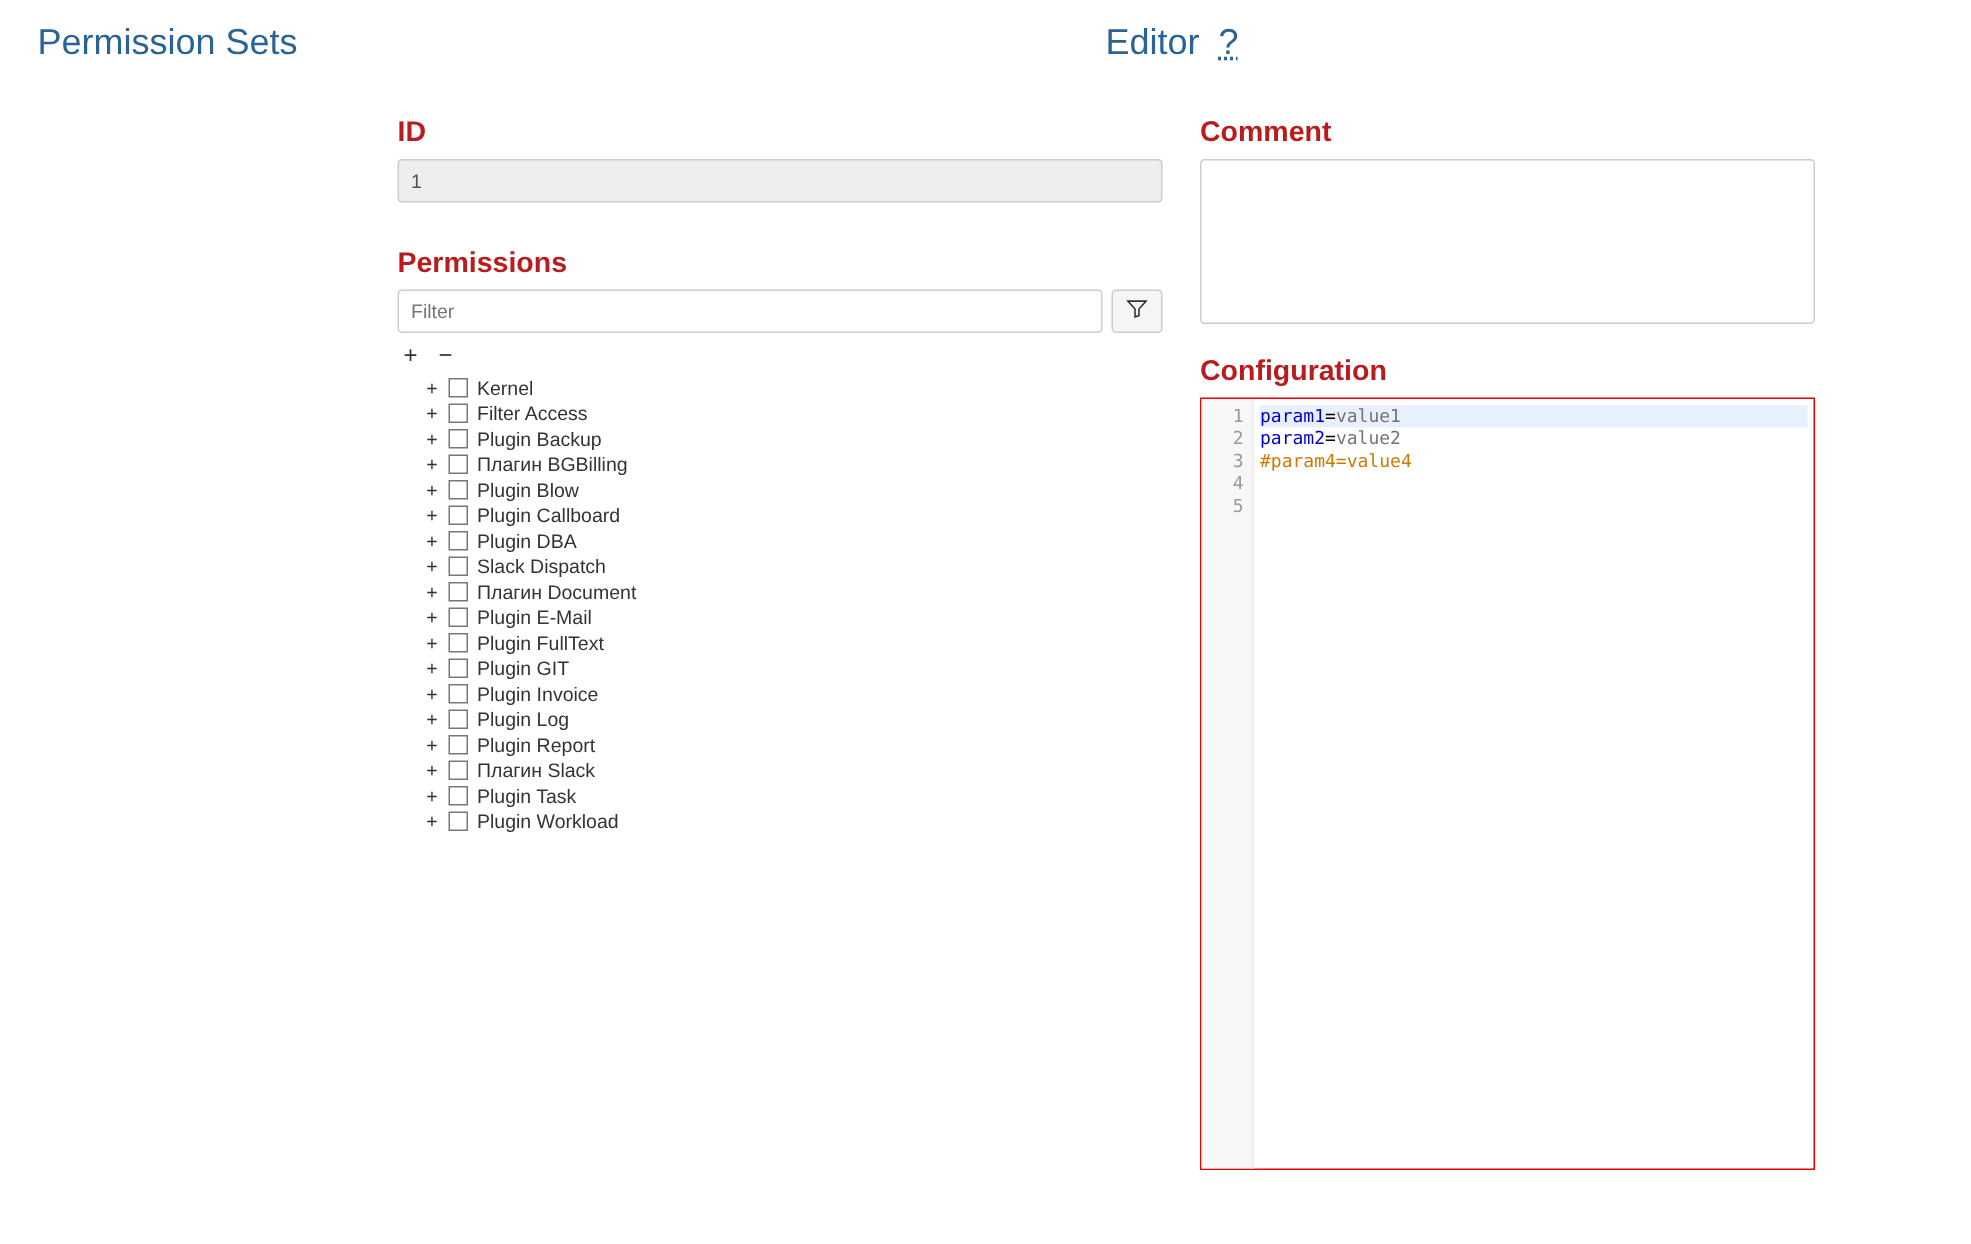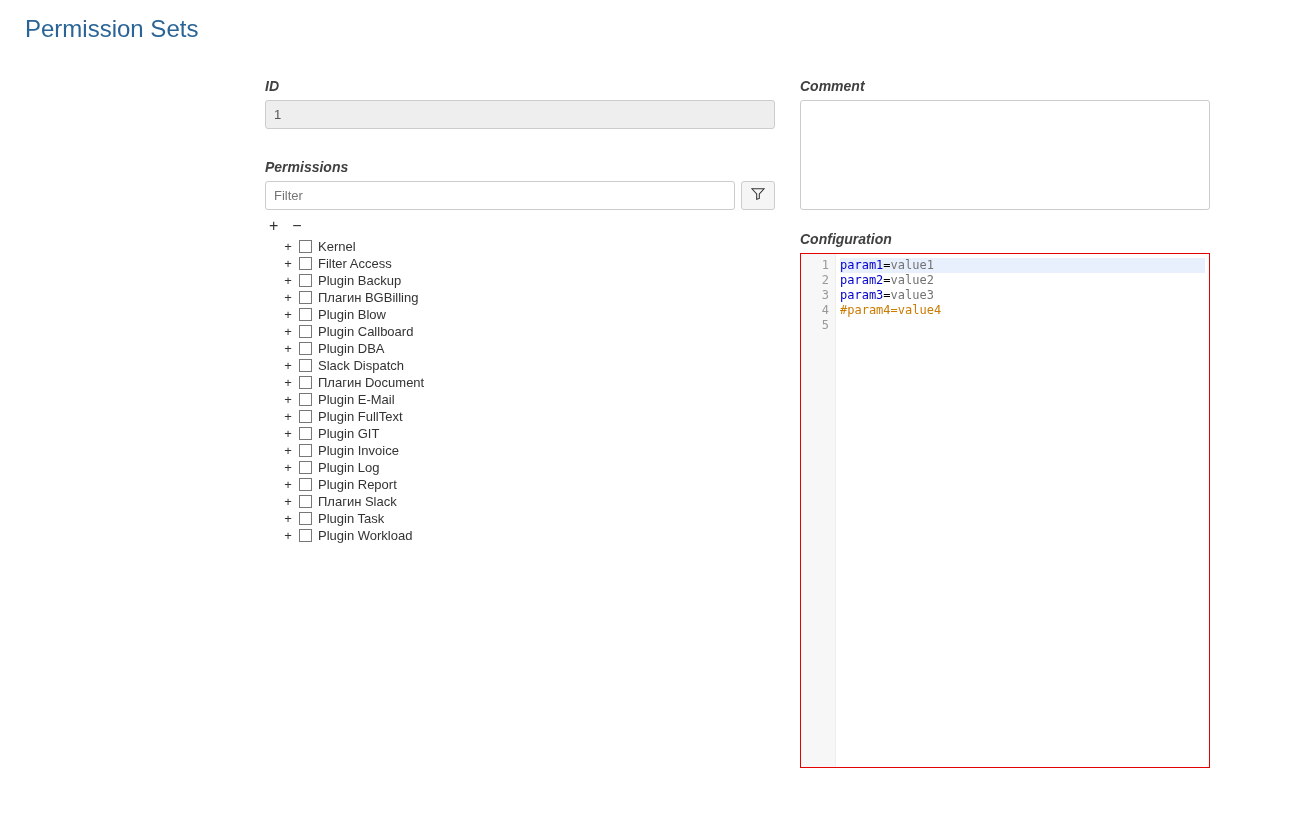--- a/index.html
+++ b/index.html
@@ -45,24 +45,23 @@
     width: 510px;
     margin-left: 240px;
   }
   .col-right {
     flex: 1;
     max-width: 500px;
   }
   label.fld {
     display: block;
     font-weight: bold;
-    font-size: 14px;
+    font-size: 19px;
     margin-bottom: 6px;
-    color: #404040;
-    font-style: italic;
+    color: #b91c1c;
   }
   input[type="text"], textarea {
     width: 100%;
     padding: 6px 8px;
     border: 1px solid #ccc;
     border-radius: 3px;
     font-size: 13px;
     font-family: inherit;
     background: #fff;
   }
@@ -159,20 +158,26 @@
   .tok-comment { color: #cc7a00; }
   .funnel-icon svg { width: 14px; height: 14px; }
 </style>
 </head>
 <body>
 
 <div class="page">
   <div class="header-row">
     <div class="header-left">
       <h1>Permission Sets</h1>
+    </div>
+    <div class="header-right">
+      <h1>
+        <span>Editor</span>
+        <span class="help-link">?</span>
+      </h1>
     </div>
   </div>
 
   <div class="columns">
     <div class="col-left">
       <div class="field-block">
         <label class="fld">ID</label>
         <input type="text" class="disabled" readonly="" value="1" style="">
       </div>
       <div class="field-block" style="margin-top:30px;">
@@ -297,21 +302,20 @@
           <div class="gutter" id="code-gutter">
               <div>1</div>
               <div>2</div>
               <div>3</div>
               <div>4</div>
               <div>5</div>
             </div>
           <div class="code-lines" id="code-body">
               <div class="line active"><span class="tok-key">param1</span><span class="tok-eq">=</span><span class="tok-val">value1</span></div>
               <div class="line"><span class="tok-key">param2</span><span class="tok-eq">=</span><span class="tok-val">value2</span></div>
-              <div class="line"><span class="tok-key">param3</span><span class="tok-eq">=</span><span class="tok-val">value3</span></div>
               <div class="line"><span class="tok-comment">#param4=value4</span></div>
               <div class="line"></div>
             </div>
         </div>
       </div>
     </div>
   </div>
 
 </div>
 

